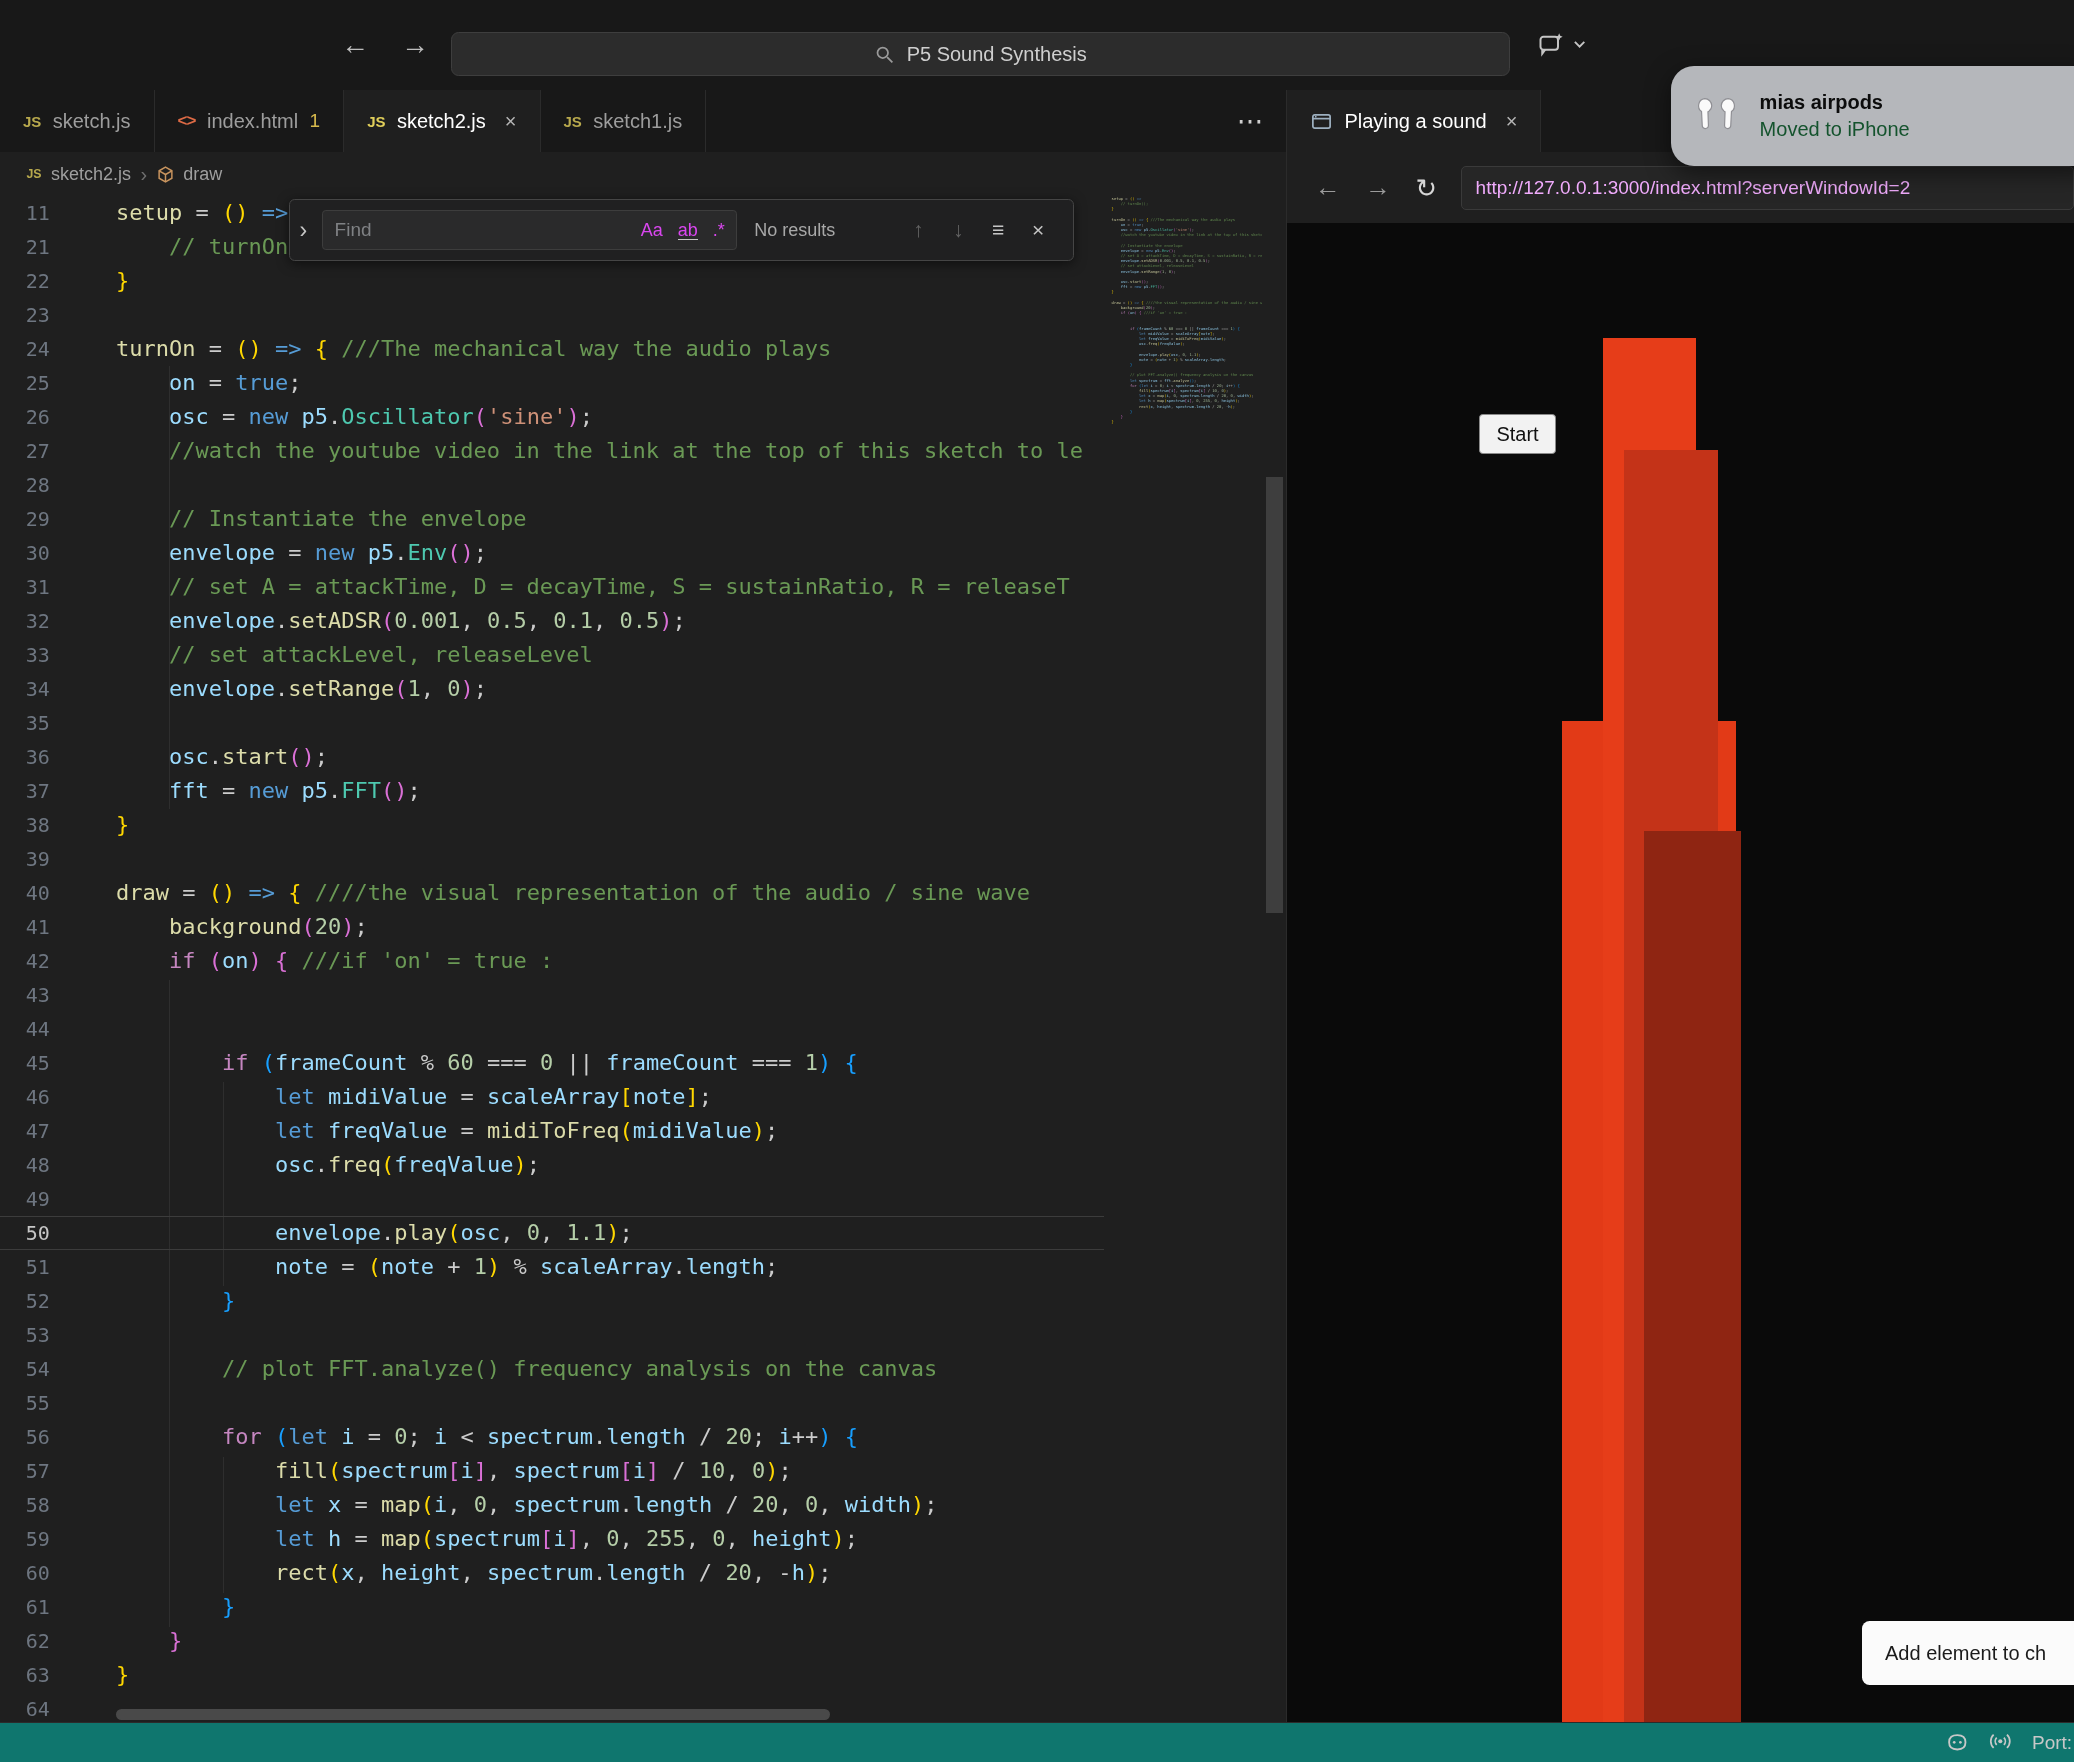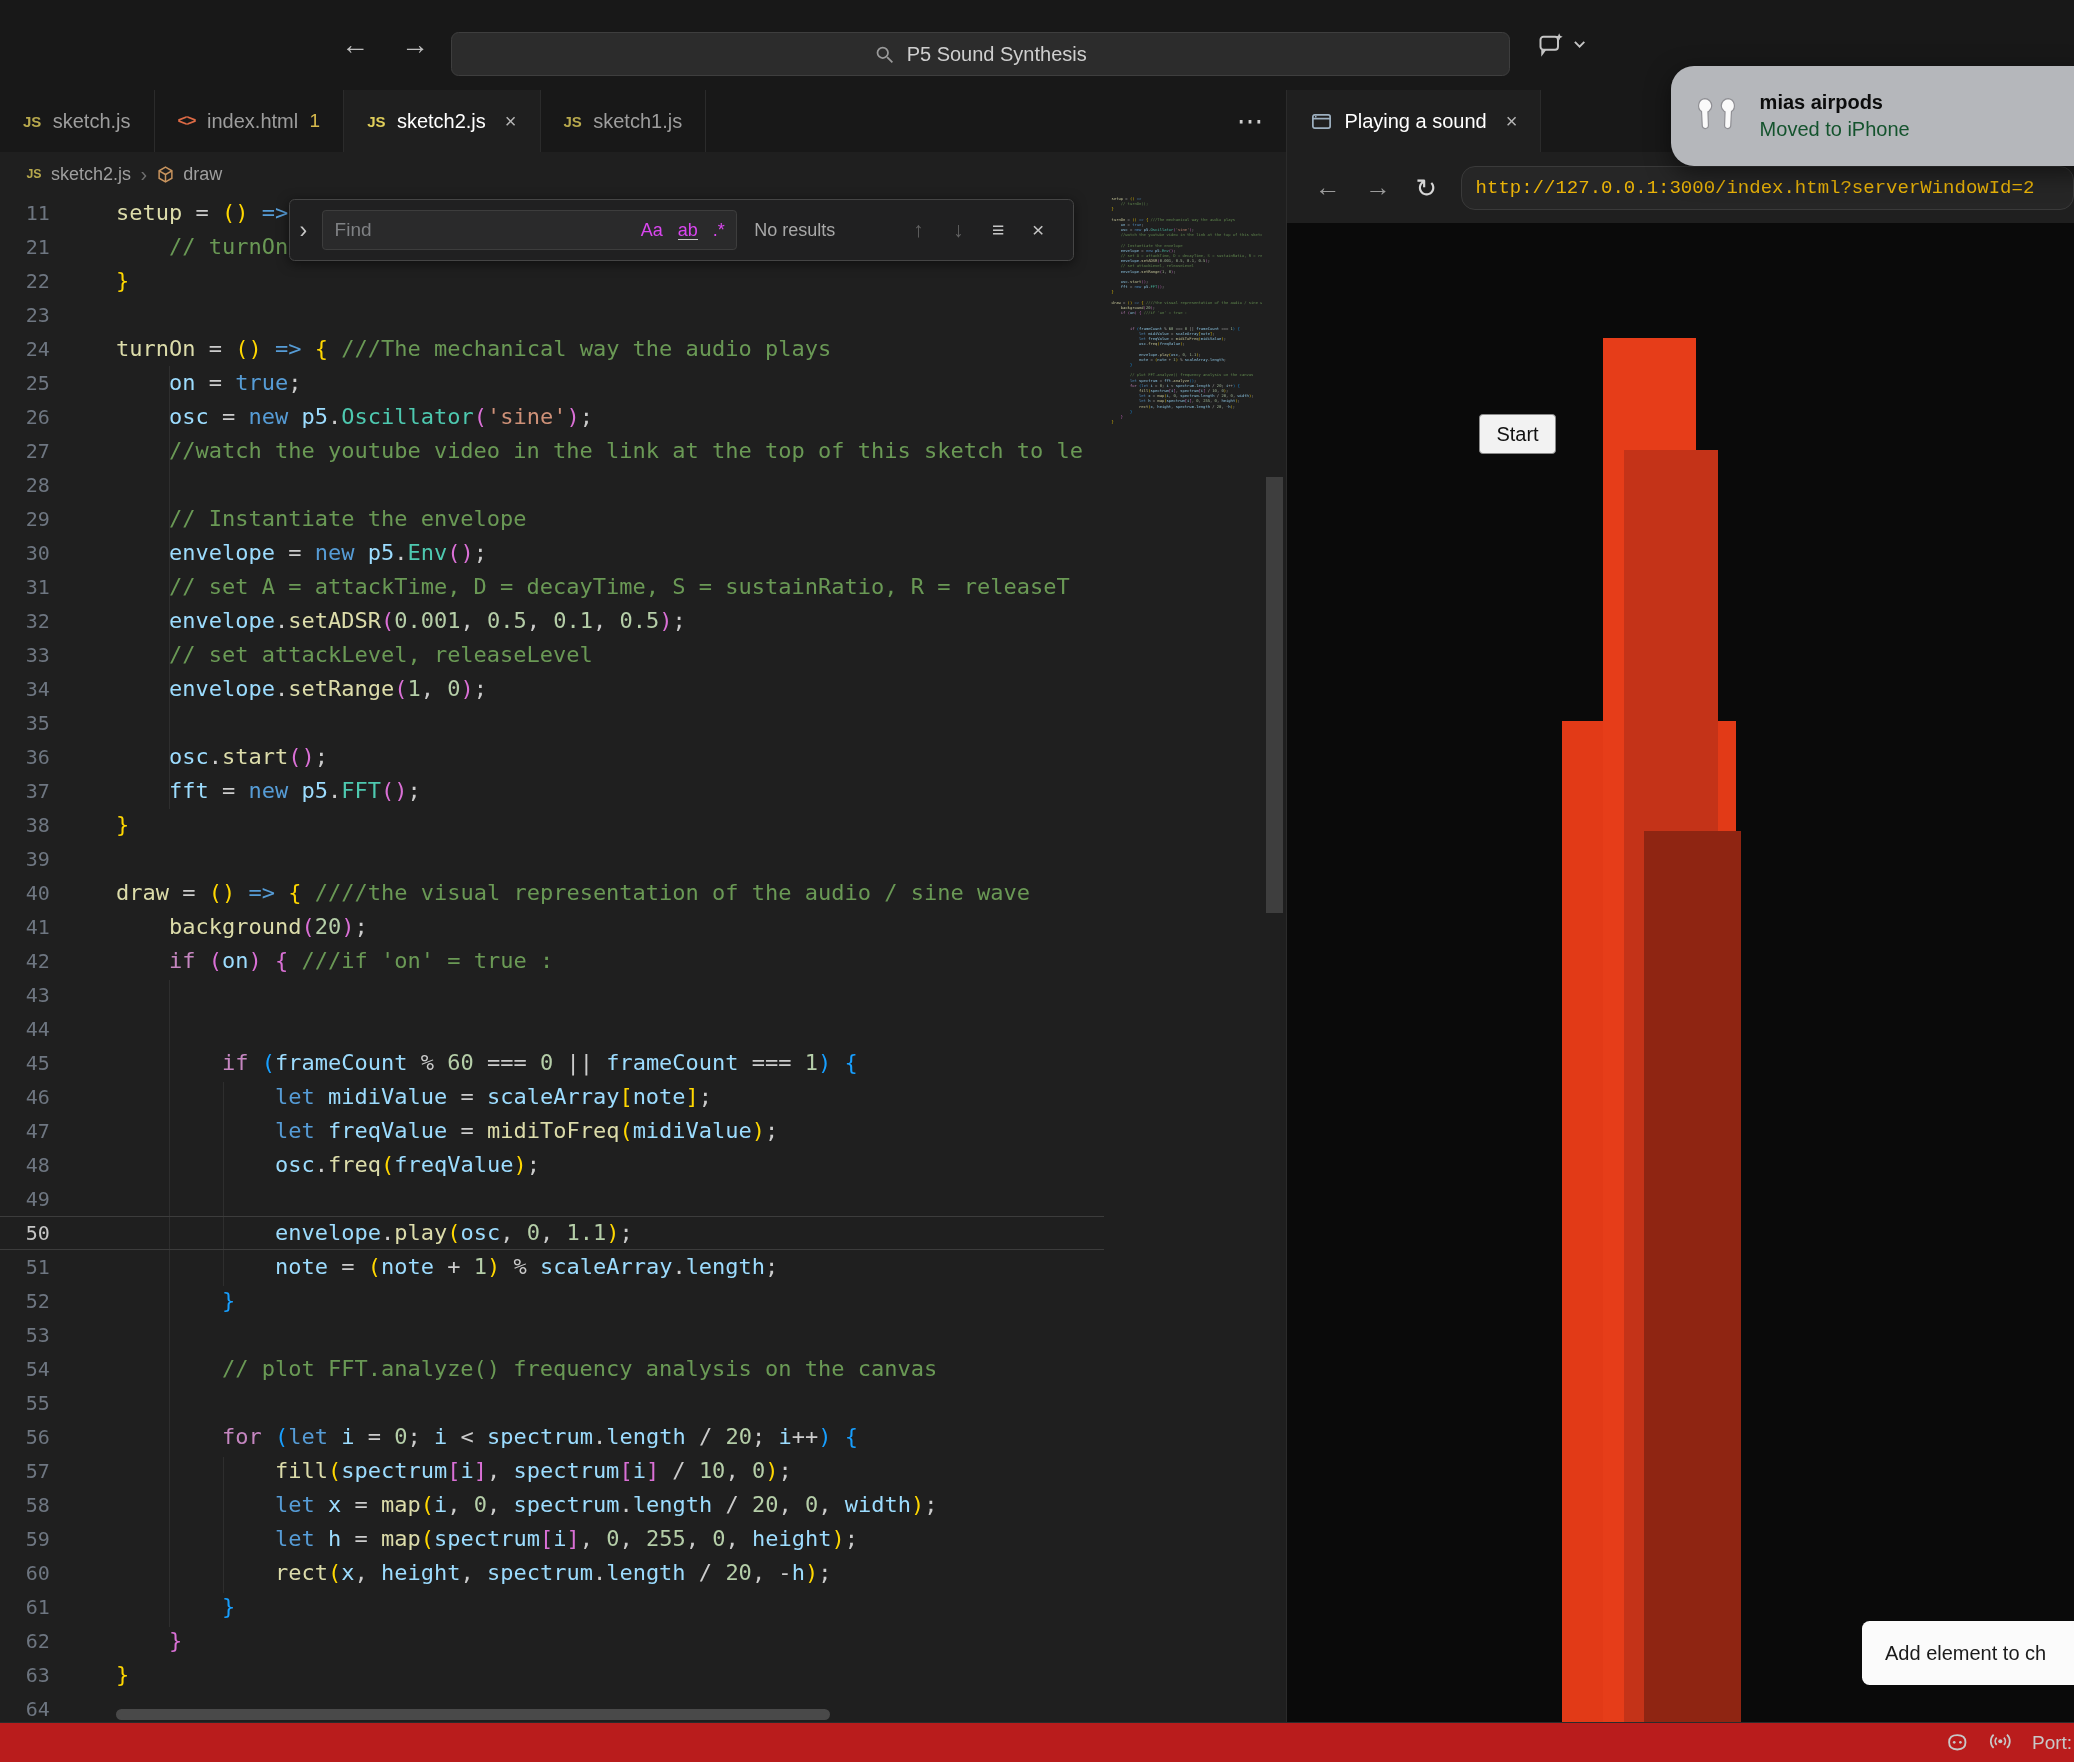--- a/index.html
+++ b/index.html
@@ -83,35 +83,35 @@
   .find-toggle.ww { border-bottom:1.9px solid #c5c5c5; line-height:1; }
   .find-status { color:#a8a8a8; font-size:18px; margin-left:17px; width:144px; }
   .find-btn { width:40px; text-align:center; color:#c5c5c5; font-size:21px; }
   .find-btn.dim { opacity:.4; }
 
   
   .browser-nav { position:absolute; top:152px; left:1286px; right:0; height:71px; background:#1f1f1f;
     border-left:0.9px solid #2b2b2b; display:flex; align-items:center; gap:24.6px; padding-left:28px; }
   .bn-icon { font-size:25.6px; color:#9b9b9b; }
   .bn-icon.lit { color:#d6d6d6; }
-  .url-box { flex:1; height:44px; background:#262626; border:0.9px solid #3a3a3a; border-radius:14px;
-    display:flex; align-items:center; padding:0 13.2px; font-size:19px; color:#eab308; white-space:nowrap;
-    overflow:hidden;font-family:Liberation Mono, monospace; }
+  .url-box { flex:1; height:44px; background:#262626; border:0.9px solid #3a3a3a; border-radius:5px;
+    display:flex; align-items:center; padding:0 13.2px; font-size:19px; color:#f0abfc; white-space:nowrap;
+    overflow:hidden; }
   .preview { position:absolute; top:223px; left:1286px; right:0; bottom:40px; background:#0a0a0a;
     border-left:0.9px solid #2b2b2b; overflow:hidden; }
   .start-btn { position:absolute; left:192px; top:191px; width:77px; height:40px; background:#f2f2f2;
     color:#111; border:0.9px solid #8a8a8a; border-radius:3.8px; font-size:20px; display:flex; align-items:center;
     justify-content:center; font-family:"Liberation Sans", sans-serif; }
   .fft-bar { position:absolute; bottom:0; }
   .add-el-tooltip { position:absolute; left:575px; top:1398px; width:265px; height:64px; background:#fbfbfb;
     color:#1b1b1b; border-radius:7.6px 0 0 7.6px; display:flex; align-items:center; padding-left:23px;
     font-size:20px; white-space:nowrap; }
 
   
-  .statusbar { position:absolute; bottom:0; left:0; width:2074px; height:40px; background:#b91c1c;
+  .statusbar { position:absolute; bottom:0; left:0; width:2074px; height:40px; background:#0f766e;
     border-top:0.9px solid #2b2b2b; display:flex; align-items:center; justify-content:flex-end; gap:19px;
     padding-right:1.9px; color:#c8c8c8; font-size:19px; }
   .sb-icon { display:flex; align-items:center; }
 </style>
 </head>
 <body>
 
 <div class="titlebar">
   <div class="nav-arrows">
     <span>←</span>

